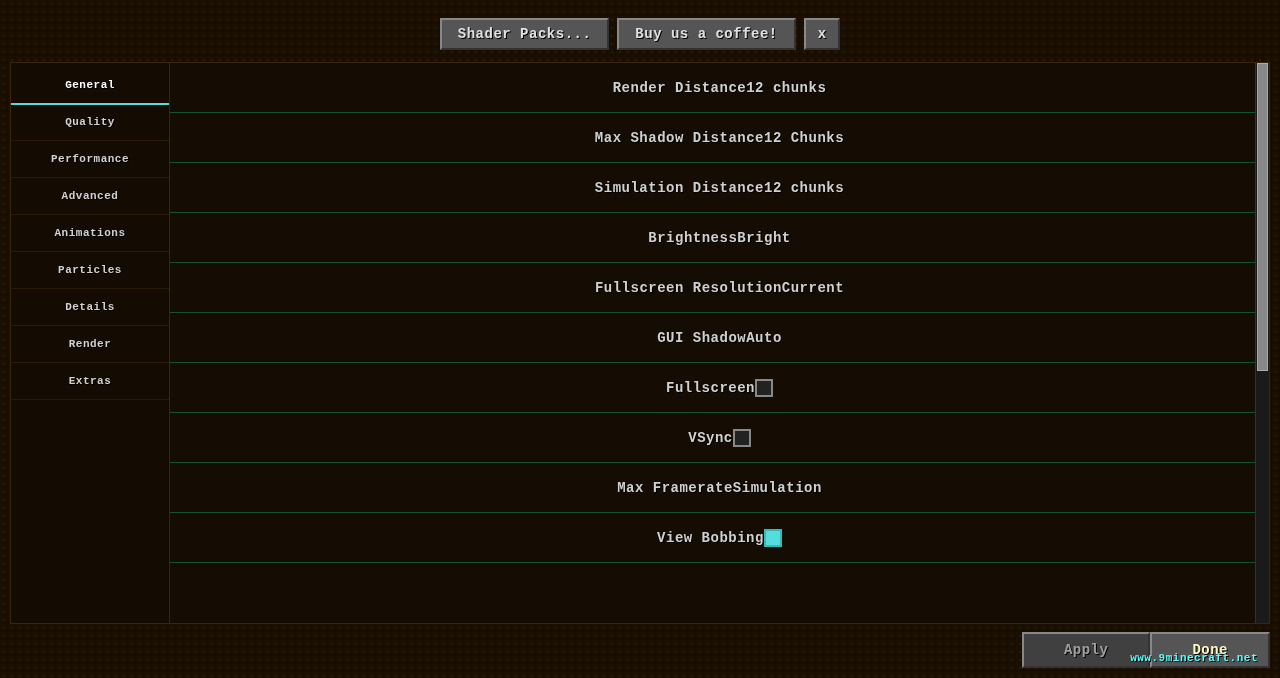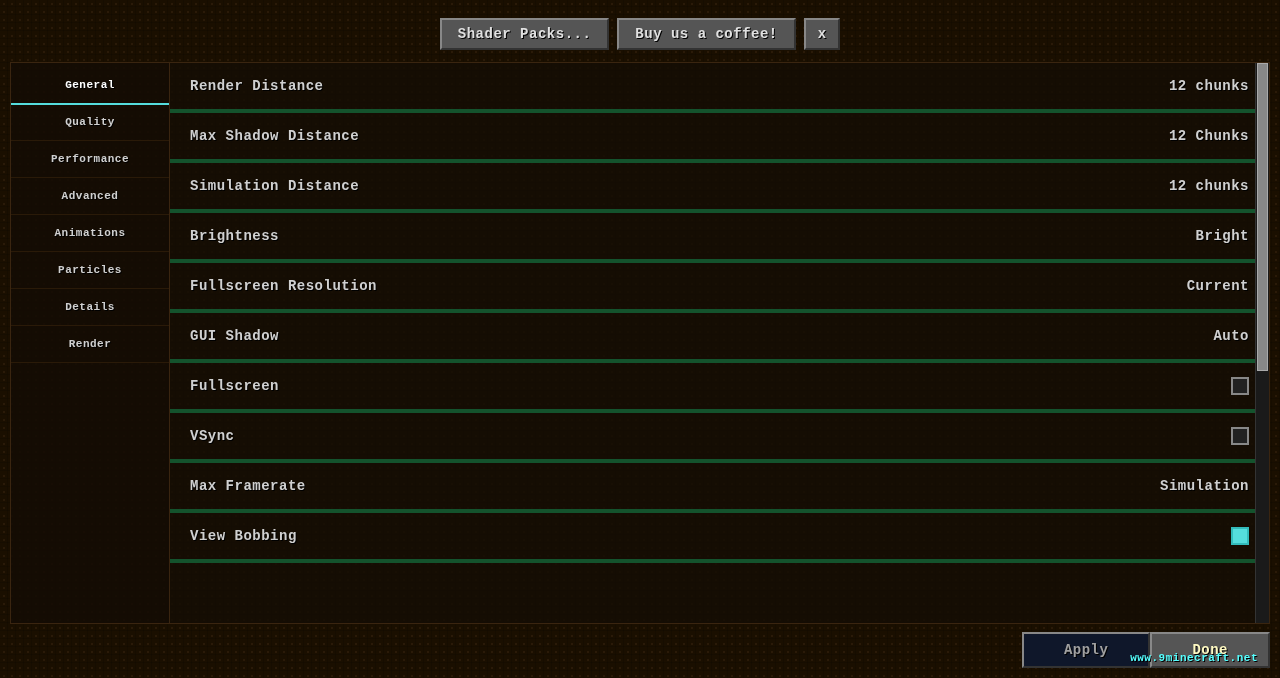--- a/index.html
+++ b/index.html
@@ -138,23 +138,23 @@
       min-height: 0;
     }
 
     .settings-list {
       padding: 0;
     }
 
     .setting-row {
       display: flex;
       align-items: center;
-      justify-content: space-between;
+      justify-content: center;
       padding: 14px 20px;
-      border-bottom: 4px solid #14532d;
+      border-bottom: 1px solid #14532d;
       min-height: 50px;
     }
 
     .setting-label {
       color: #d0d0d0;
       font-family: 'Courier New', Courier, monospace;
       font-size: 14px;
       font-weight: bold;
       letter-spacing: 0.5px;
       text-shadow: 1px 1px 0 #000;
@@ -209,21 +209,21 @@
 
     
     .bottom-bar {
       display: flex;
       justify-content: flex-end;
       gap: 0;
       padding: 8px 0 0 0;
     }
 
     .apply-button {
-      background: #0f172a;
+      background: #404040;
       border: 2px solid #888888;
       border-bottom-color: #333333;
       border-right-color: #333333;
       color: #a0a0a0;
       font-family: 'Courier New', Courier, monospace;
       font-size: 14px;
       font-weight: bold;
       padding: 8px 40px;
       cursor: pointer;
       letter-spacing: 0.5px;
@@ -281,20 +281,21 @@
     <div class="sidebar">
 
     <div class="sidebar-item active">General</div>
         <div class="sidebar-item">Quality</div>
         <div class="sidebar-item">Performance</div>
         <div class="sidebar-item">Advanced</div>
         <div class="sidebar-item">Animations</div>
         <div class="sidebar-item">Particles</div>
         <div class="sidebar-item">Details</div>
         <div class="sidebar-item">Render</div>
+        <div class="sidebar-item">Extras</div>
       </div>
 
     <div class="settings-panel">
       <div class="settings-scroll-wrapper">
         <div class="settings-list">
 
         <div class="setting-row">
               <span class="setting-label">Render Distance</span>
               <span class="setting-value">12 chunks</span>
             </div>

